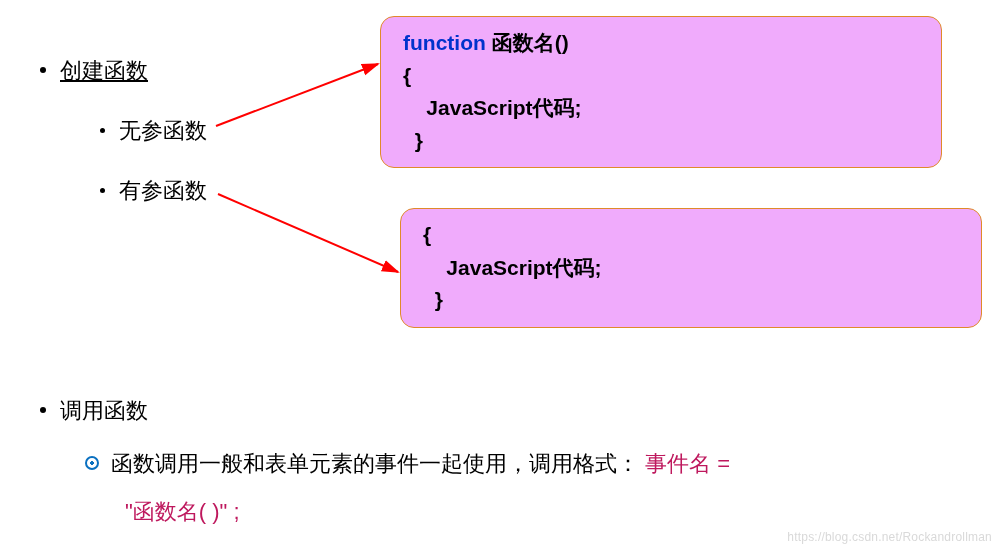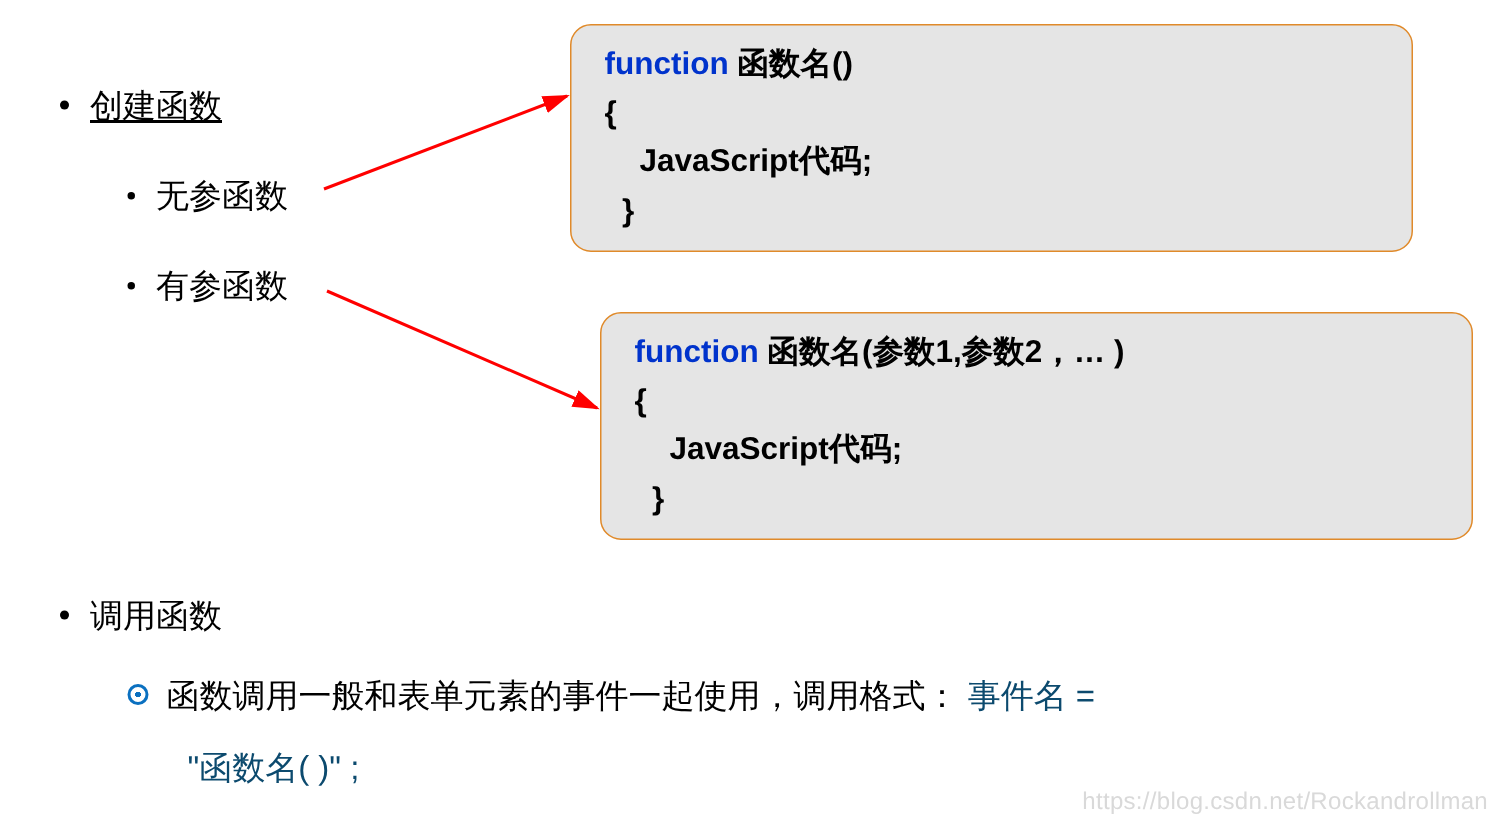--- a/index.html
+++ b/index.html
@@ -13,21 +13,21 @@
     background: #fff;
     position: relative;
     overflow: hidden;
   }
   .bullet-l1 {
     position: absolute;
     left: 40px;
   }
   .bullet-l2 {
     position: absolute;
-    left: 85px;
+    left: 100px;
   }
   .dot {
     display: inline-block;
     width: 6px;
     height: 6px;
     background: #000;
     border-radius: 50%;
     vertical-align: middle;
     margin-right: 14px;
     position: relative;
@@ -58,39 +58,39 @@
   }
   .codebox {
     position: absolute;
     border: 1.5px solid #e08a2a;
     border-radius: 14px;
     padding: 10px 18px 10px 22px;
     font-family: Arial, "Microsoft YaHei", sans-serif;
     font-weight: bold;
     font-size: 21px;
     line-height: 1.55;
-    background: #e5e5e5;
+    background: #f0abfc;
   }
   .kw { color: #0033cc; }
-  .blue { color: #0c4a6e; }
+  .blue { color: #be185d; }
   .bodytext {
     position: absolute;
     left: 85px;
     width: 880px;
     line-height: 2.2;
   }
   svg.arrow {
     position: absolute;
     overflow: visible;
   }
   .watermark {
     position: absolute;
     right: 10px;
     bottom: 6px;
-    font-size: 16px;
+    font-size: 12px;
     color: #d9d9d9;
     font-family: Arial, sans-serif;
     letter-spacing: 0.2px;
   }
 </style>
 </head>
 <body>
 
 <div class="bullet-l1" style="top:56px;text-decoration:underline;">
   <span class="dot"></span><span>创建函数</span>
@@ -105,21 +105,20 @@
 </div>
 
 <div class="codebox" style="top:16px; left:380px; width:520px;">
   <div><span class="kw">function</span><span> 函数名()</span></div>
   <div><span> {</span></div>
   <div style="white-space:pre;"><span>    JavaScript代码;</span></div>
   <div style="white-space:pre;"><span>  }</span></div>
 </div>
 
 <div class="codebox" style="top:208px; left:400px; width:540px;">
-  <div><span class="kw">function</span><span> 函数名(参数1,参数2，… )</span></div>
   <div><span> {</span></div>
   <div style="white-space:pre;"><span>    JavaScript代码;</span></div>
   <div style="white-space:pre;"><span>  }</span></div>
 </div>
 
 <svg class="arrow" style="left:0;top:0;" width="1002" height="550">
   <defs>
     <marker id="ah1" markerWidth="10" markerHeight="10" refX="8" refY="3" orient="auto">
       <path d="M0,0 L9,3 L0,6 Z" fill="#ff0000"></path>
     </marker>

